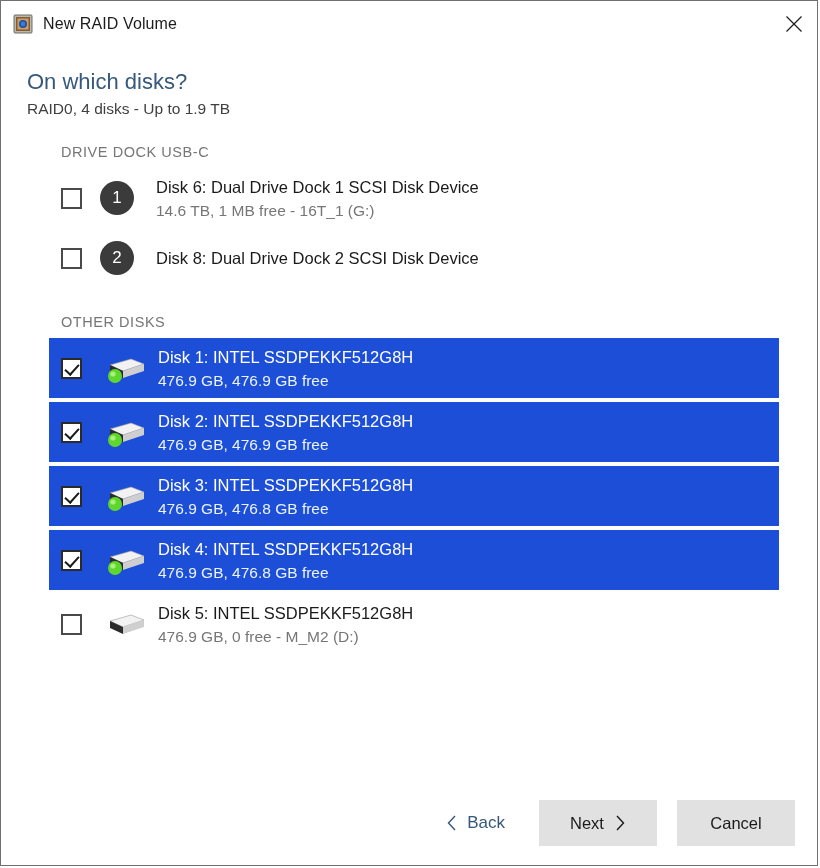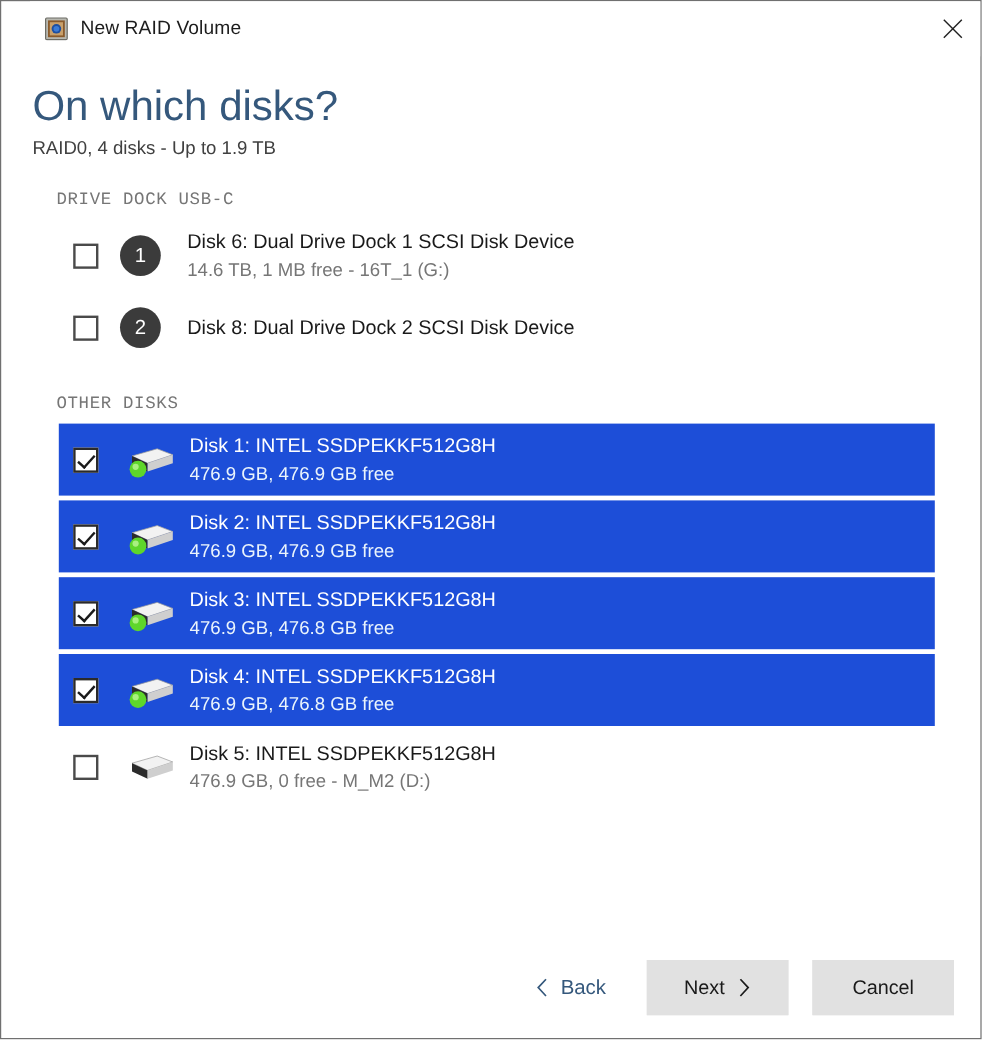--- a/index.html
+++ b/index.html
@@ -23,21 +23,20 @@
     overflow: hidden;
   }
 
   
   .titlebar {
     position: relative;
     height: 46px;
     display: flex;
     align-items: center;
     background: #ffffff;
-    margin-left: 24px;
   }
   .app-icon {
     width: 20px;
     height: 20px;
     margin-left: 12px;
     margin-right: 10px;
     flex: 0 0 auto;
     position: relative;
   }
   .title-text {
@@ -55,43 +54,42 @@
     align-items: center;
     justify-content: center;
     cursor: default;
   }
 
   
   .header {
     padding: 22px 0 0 26px;
   }
   .page-title {
-    font-size: 35px;
+    font-size: 22px;
     color: #35587c;
     line-height: 1.15;
     font-weight: normal;
     margin: 0;
   }
   .page-subtitle {
     font-size: 15.5px;
     color: #404040;
     margin-top: 6px;
   }
 
   
   .content {
     margin-top: 26px;
   }
   .section-header {
     font-size: 14.5px;
     color: #767676;
     letter-spacing: 0.55px;
-    padding-left: 46px;
+    padding-left: 60px;
     margin-bottom: 8px;
-    font-family: Liberation Mono, monospace;
   }
   .section-header.second { margin-top: 26px; }
 
   .disk-list { margin: 0; padding: 0; }
 
   .disk-row {
     display: flex;
     align-items: center;
     margin: 0 38px 0 48px;
     padding: 8px 0 8px 0;

